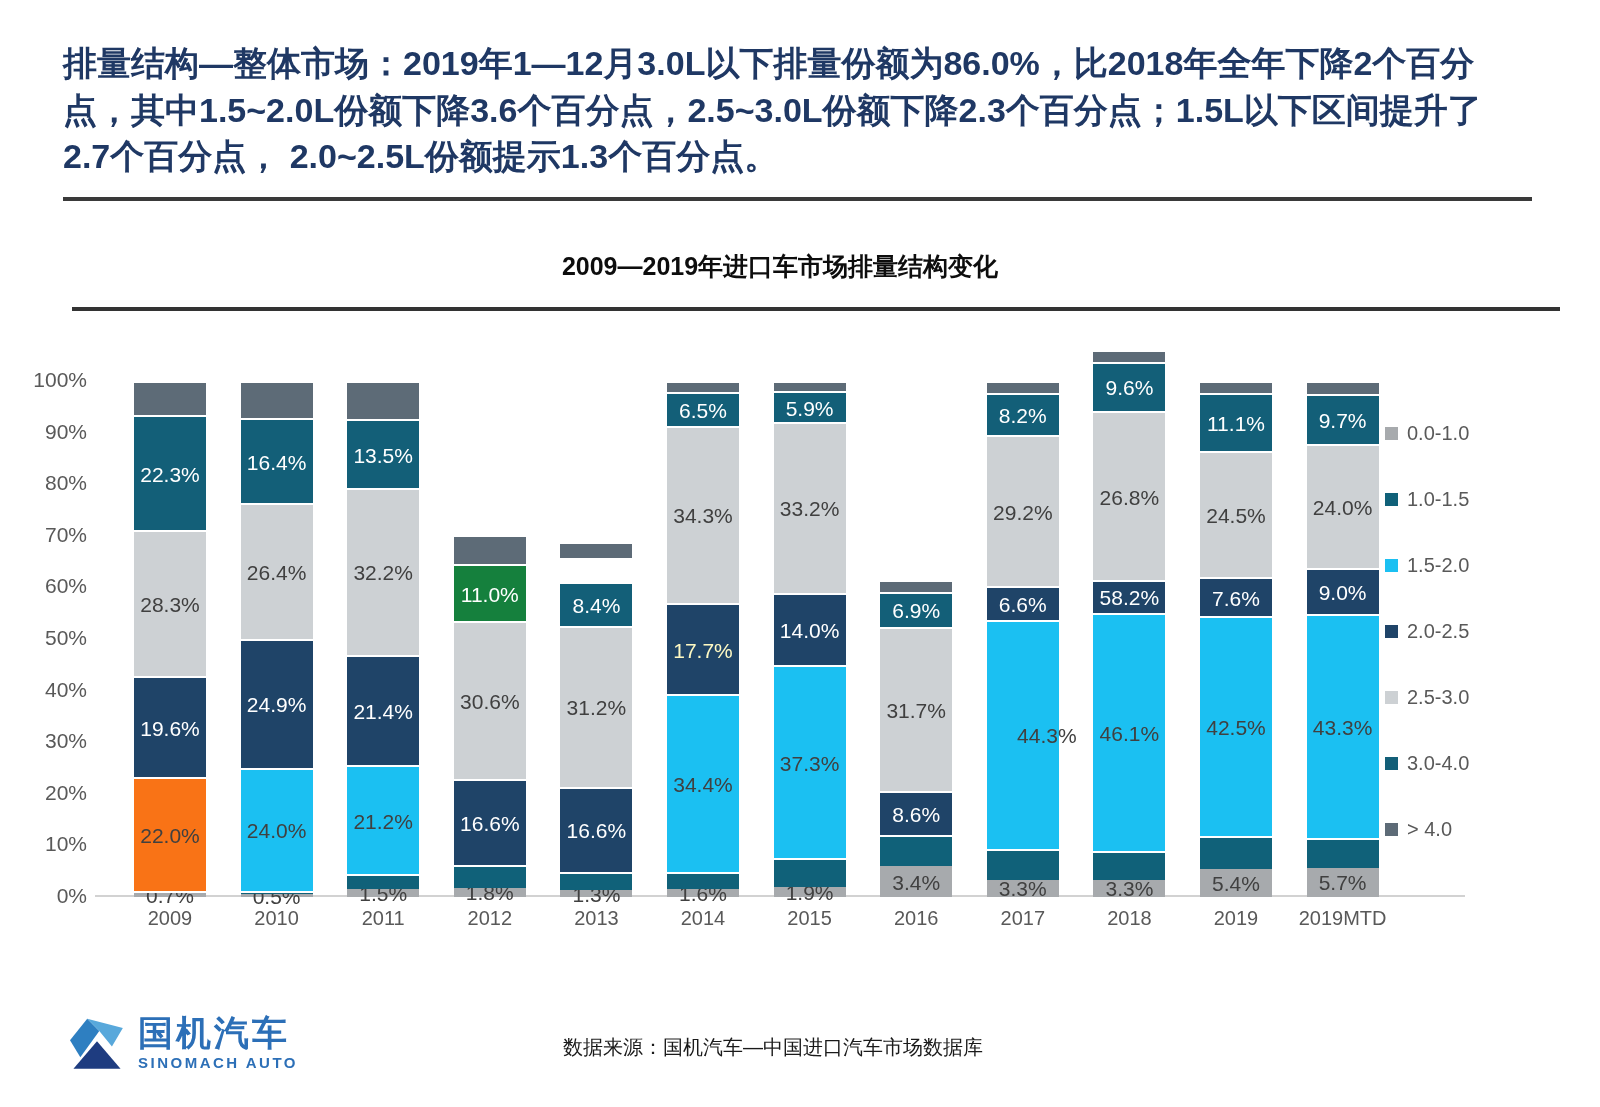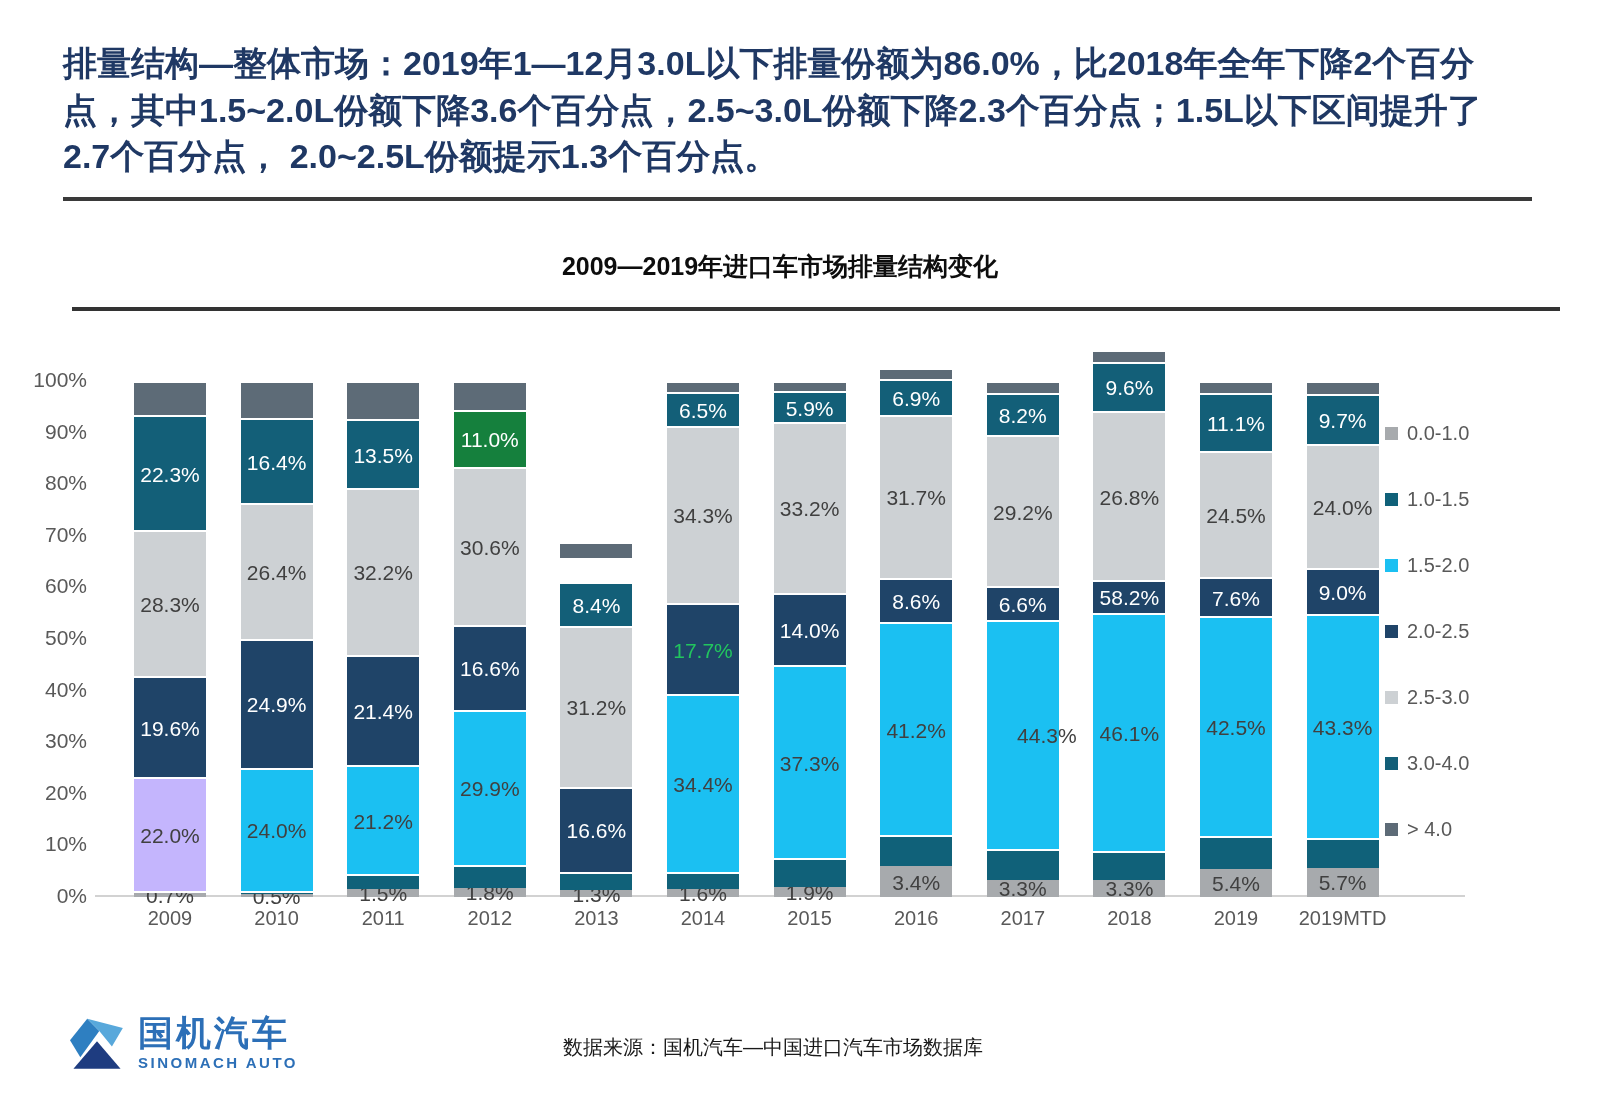--- a/index.html
+++ b/index.html
@@ -41,21 +41,21 @@
 <div class="abs chart-title">2009—2019年进口车市场排量结构变化</div>
 <div class="abs chart-divider"></div>
 
 <div class="abs plot">
   <div class="axis-line"></div>
 <div class="bar" style="left: 39px; width: 72px;">
       <div class="seg" style="height: 3.612px; background: rgb(167, 170, 173);">
         <span class="seg-label" style="color: rgb(64, 64, 64);">0.7%</span>
       </div>
       <div class="seg sep" style="height: 2.58px; background: rgb(16, 97, 121);"></div>
-      <div class="seg sep" style="height: 113.52px; background: #c4b5fd; padding-left: 17px;">
+      <div class="seg sep" style="height: 113.52px; background: #f97316; padding-left: 17px;">
         <span class="seg-label" style="color: rgb(64, 64, 64);">22.0%</span>
       </div>
       <div class="seg sep" style="height: 101.136px; background: rgb(31, 68, 104);">
         <span class="seg-label" style="color: rgb(255, 255, 255);">19.6%</span>
       </div>
       <div class="seg sep" style="height: 146.028px; background: rgb(205, 209, 212);">
         <span class="seg-label" style="color: rgb(64, 64, 64);">28.3%</span>
       </div>
       <div class="seg sep" style="height: 115.068px; background: rgb(19, 95, 120);">
         <span class="seg-label" style="color: rgb(255, 255, 255);">22.3%</span>
@@ -101,23 +101,20 @@
         <span class="seg-label" style="color: rgb(255, 255, 255);">13.5%</span>
       </div>
       <div class="seg sep" style="height: 37.668px; background: rgb(93, 107, 119);"></div>
     </div>
     <div class="xlabel" style="left: 235.2px;">2011</div>
     <div class="bar" style="left: 358.8px; width: 72px;">
       <div class="seg" style="height: 9.288px; background: rgb(167, 170, 173);">
         <span class="seg-label" style="color: rgb(64, 64, 64);">1.8%</span>
       </div>
       <div class="seg sep" style="height: 23.22px; background: rgb(16, 97, 121);"></div>
-      <div class="seg sep" style="height: 154.284px; background: rgb(27, 192, 242);">
-        <span class="seg-label" style="color: rgb(64, 64, 64);">29.9%</span>
-      </div>
       <div class="seg sep" style="height: 85.656px; background: rgb(31, 68, 104);">
         <span class="seg-label" style="color: rgb(255, 255, 255);">16.6%</span>
       </div>
       <div class="seg sep" style="height: 157.896px; background: rgb(205, 209, 212);">
         <span class="seg-label" style="color: rgb(64, 64, 64);">30.6%</span>
       </div>
       <div class="seg sep" style="height: 56.76px; background: #15803d;">
         <span class="seg-label" style="color: rgb(255, 255, 255);">11.0%</span>
       </div>
       <div class="seg sep" style="height: 28.896px; background: rgb(93, 107, 119);"></div>
@@ -142,21 +139,21 @@
     <div class="xlabel" style="left: 448.4px;">2013</div>
     <div class="bar" style="left: 572px; width: 72px;">
       <div class="seg" style="height: 8.256px; background: rgb(167, 170, 173);">
         <span class="seg-label" style="color: rgb(64, 64, 64);">1.6%</span>
       </div>
       <div class="seg sep" style="height: 17.028px; background: rgb(16, 97, 121);"></div>
       <div class="seg sep" style="height: 177.504px; background: rgb(27, 192, 242);">
         <span class="seg-label" style="color: rgb(64, 64, 64);">34.4%</span>
       </div>
       <div class="seg sep" style="height: 91.332px; background: rgb(31, 68, 104);">
-        <span class="seg-label" style="color: #22c55e;">17.7%</span>
+        <span class="seg-label" style="color: #fef9c3;">17.7%</span>
       </div>
       <div class="seg sep" style="height: 176.988px; background: rgb(205, 209, 212);">
         <span class="seg-label" style="color: rgb(64, 64, 64);">34.3%</span>
       </div>
       <div class="seg sep" style="height: 33.54px; background: rgb(19, 95, 120);">
         <span class="seg-label" style="color: rgb(255, 255, 255);">6.5%</span>
       </div>
       <div class="seg sep" style="height: 11.352px; background: rgb(93, 107, 119);"></div>
     </div>
     <div class="xlabel" style="left: 555px;">2014</div>
@@ -178,23 +175,20 @@
         <span class="seg-label" style="color: rgb(255, 255, 255);">5.9%</span>
       </div>
       <div class="seg sep" style="height: 10.32px; background: rgb(93, 107, 119);"></div>
     </div>
     <div class="xlabel" style="left: 661.6px;">2015</div>
     <div class="bar" style="left: 785.2px; width: 72px;">
       <div class="seg" style="height: 31px; background: rgb(167, 170, 173);">
         <span class="seg-label" style="color: rgb(64, 64, 64);">3.4%</span>
       </div>
       <div class="seg sep" style="height: 30.96px; background: rgb(16, 97, 121);"></div>
-      <div class="seg sep" style="height: 212.592px; background: rgb(27, 192, 242);">
-        <span class="seg-label" style="color: rgb(64, 64, 64);">41.2%</span>
-      </div>
       <div class="seg sep" style="height: 44.376px; background: rgb(31, 68, 104);">
         <span class="seg-label" style="color: rgb(255, 255, 255);">8.6%</span>
       </div>
       <div class="seg sep" style="height: 163.572px; background: rgb(205, 209, 212);">
         <span class="seg-label" style="color: rgb(64, 64, 64);">31.7%</span>
       </div>
       <div class="seg sep" style="height: 35.604px; background: rgb(19, 95, 120);">
         <span class="seg-label" style="color: rgb(255, 255, 255);">6.9%</span>
       </div>
       <div class="seg sep" style="height: 11.352px; background: rgb(93, 107, 119);"></div>

